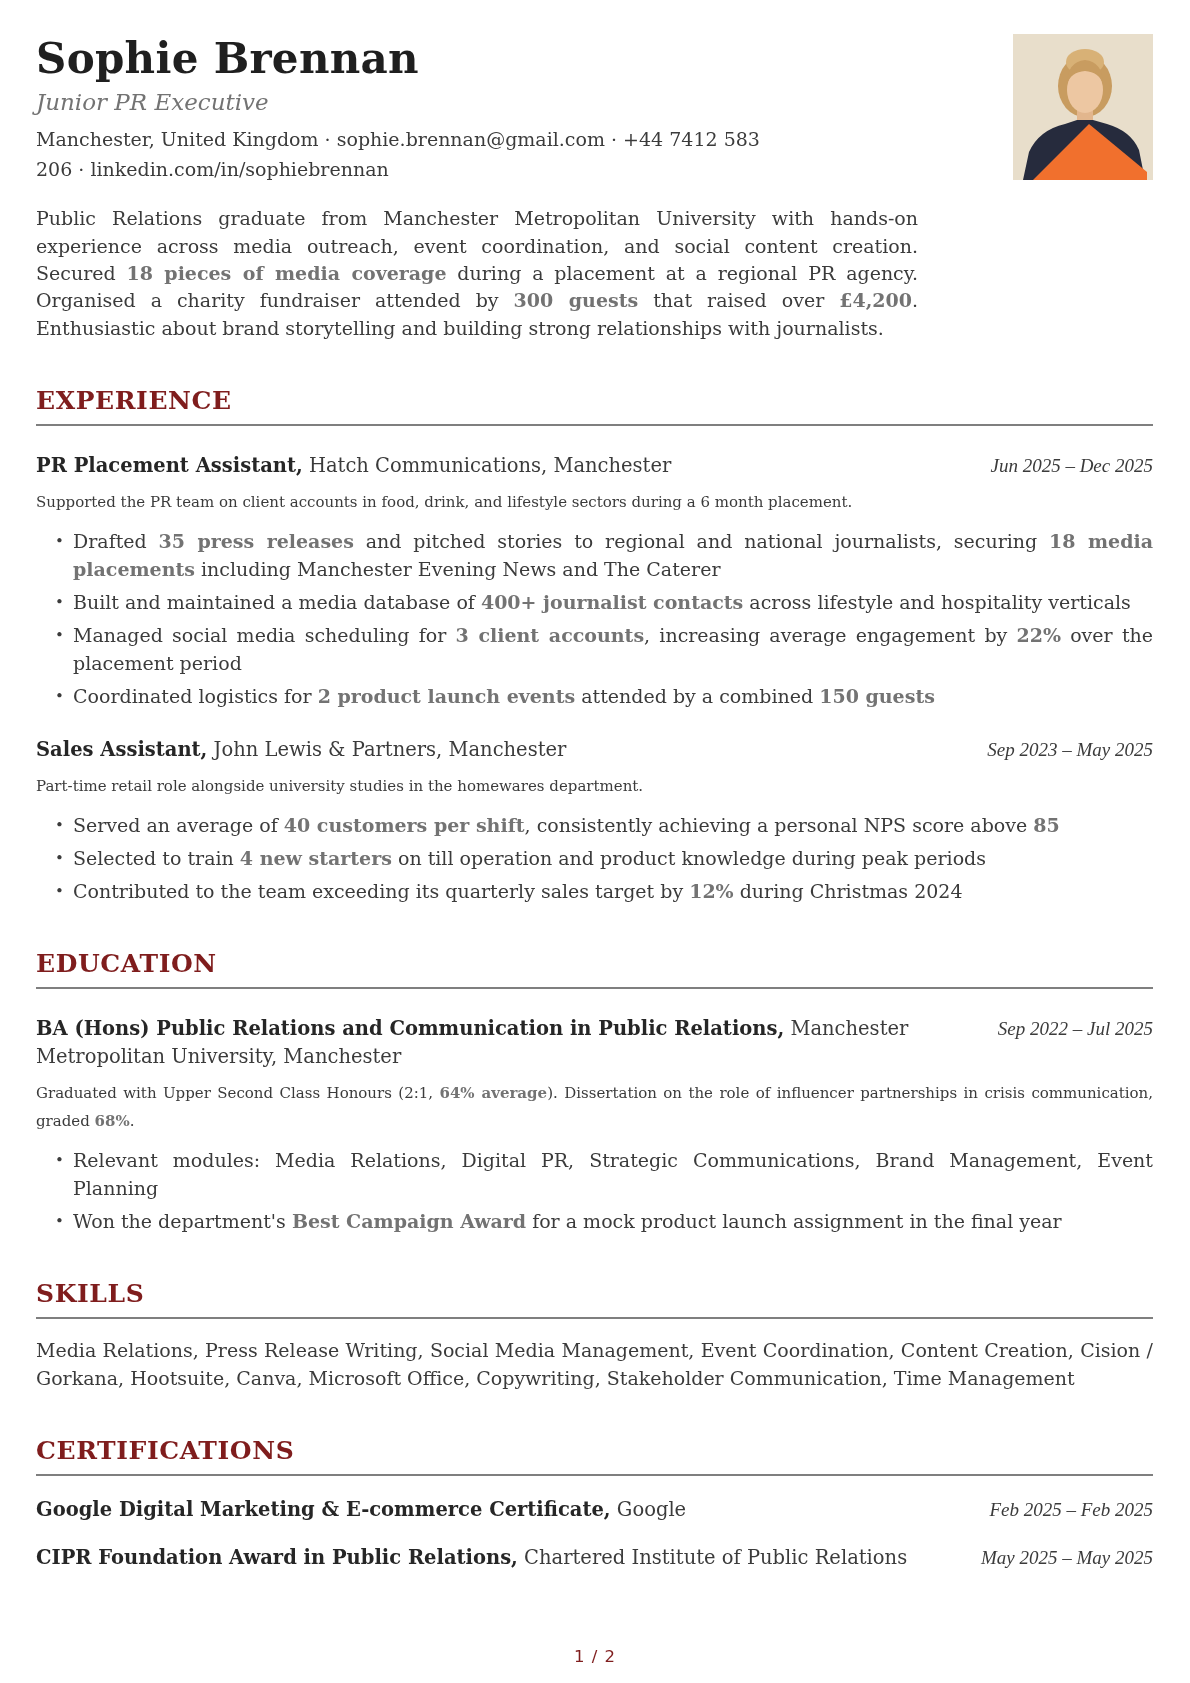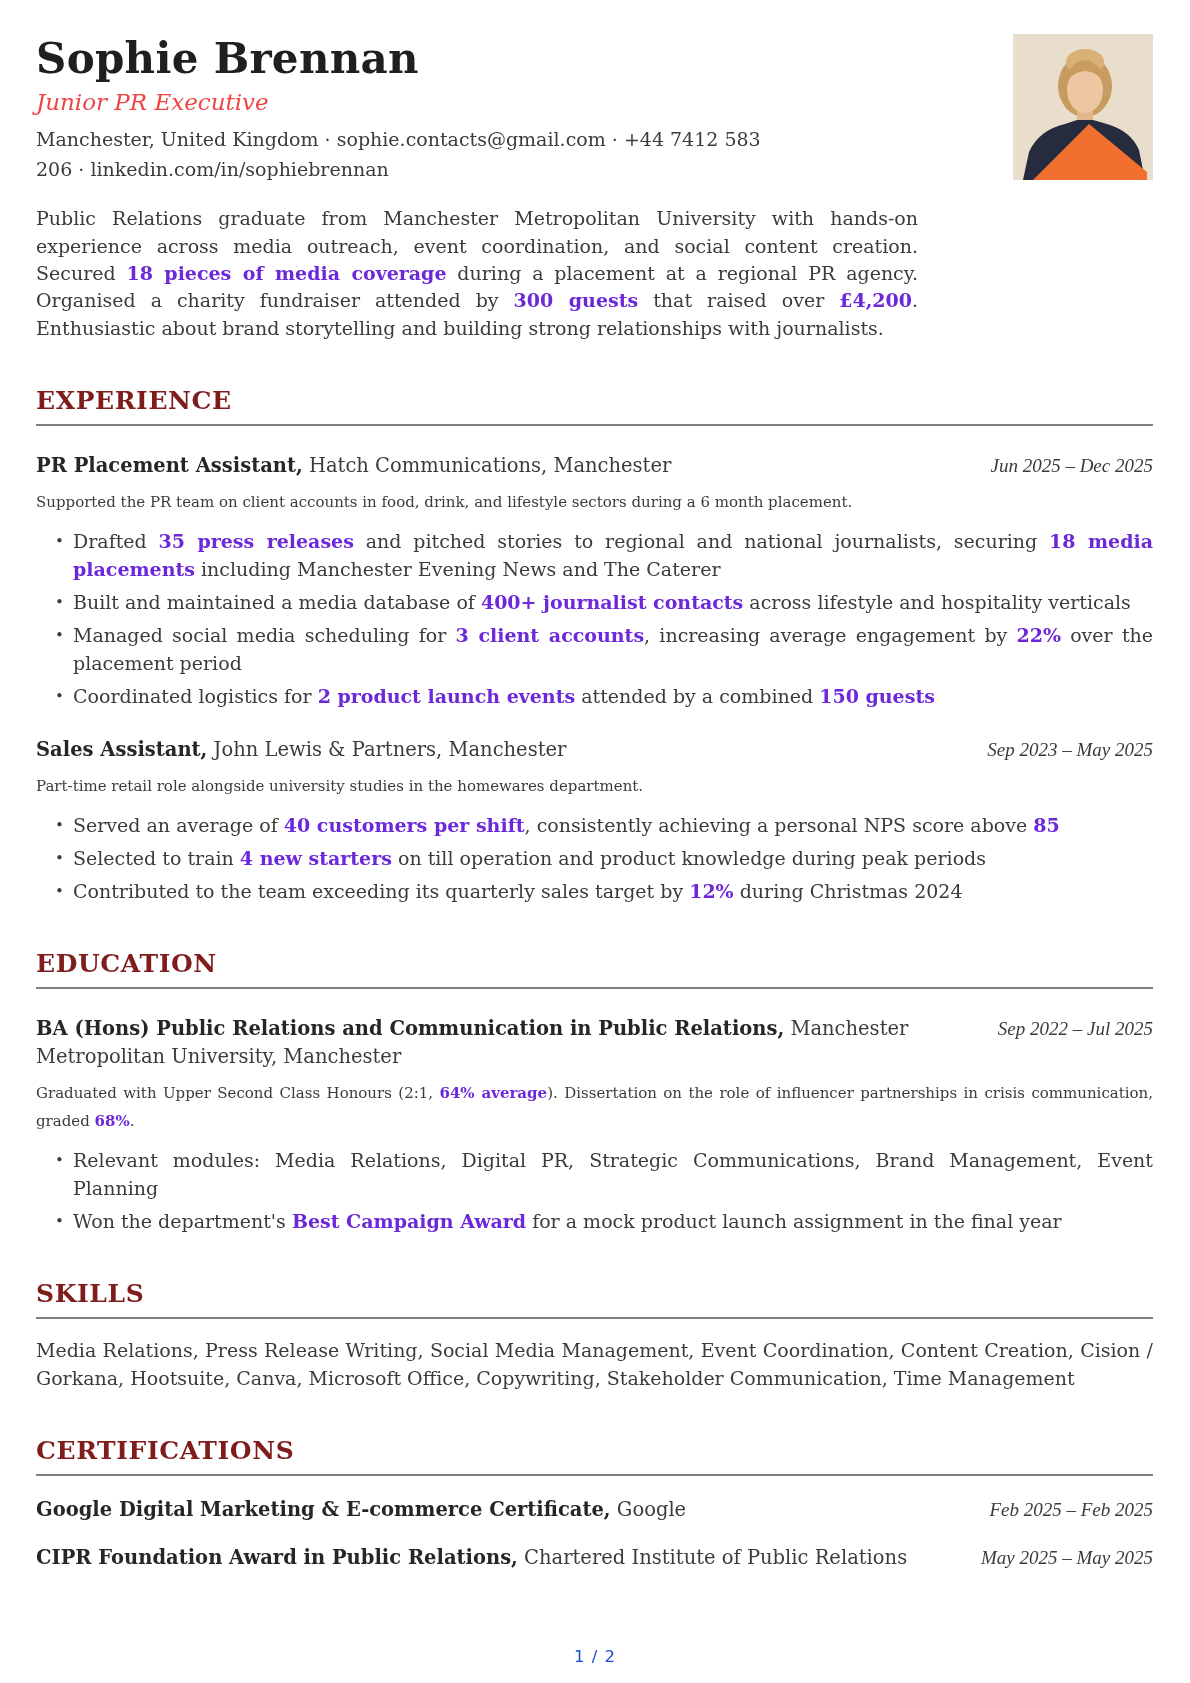--- a/index.html
+++ b/index.html
@@ -14,21 +14,21 @@
     overflow:hidden;
   }
   
   .header { display:flex; justify-content:flex-start; align-items:flex-start;gap:6px; }
   .header-left { flex:1 1 auto; min-width:0; }
   .name {
     font-size:42px; line-height:1.1; font-weight:bold;
     color:#1f1f1f; letter-spacing:0.3px;
   }
   .role {
-    font-size:23px; font-style:italic; color:#ef4444; margin-top:7px;
+    font-size:23px; font-style:italic; color:#737373; margin-top:7px;
   }
   .contact {
     font-size:19px; line-height:30px; color:#3b3b3b;
     margin-top:9px; max-width:760px;
   }
   .photo {
     flex:0 0 auto; width:140px; height:146px; margin-top:-2px;
     overflow:hidden;
   }
   
@@ -60,44 +60,44 @@
   }
   .bullets { list-style:none; margin-top:11px; padding-left:37px; }
   .bullets li {
     position:relative; font-size:19px; line-height:28px; margin-bottom:5px;
     text-align:justify; hyphens:auto; -webkit-hyphens:auto;
   }
   .bullets li::before {
     content:"•"; position:absolute; left:-18px; top:0;
     font-size:15px; color:#3b3b3b;
   }
-  b, strong { font-weight:bold; color:#6d28d9; }
+  b, strong { font-weight:bold; color:#737373; }
   .skills-text {
     margin-top:17px; font-size:19px; line-height:28px;
     text-align:justify; hyphens:auto; -webkit-hyphens:auto;
   }
   .cert-entry { margin-top:20px; }
   
   .footer {
     position:absolute; left:0; right:0; bottom:17px;
     text-align:center;
     font-family:"DejaVu Sans", sans-serif;
-    font-size:16.5px; color:#1d4ed8; letter-spacing:1px;
+    font-size:16.5px; color:#7f1d1d; letter-spacing:1px;
   }
 </style>
 </head>
 <body>
 
 <div class="page">
 
   <div class="header">
     <div class="header-left">
       <h1 class="name">Sophie Brennan</h1>
       <div class="role">Junior PR Executive</div>
-      <div class="contact"><span>Manchester, United Kingdom</span><span> <span>·</span> </span><span>sophie.contacts@gmail.com</span><span> <span>·</span> </span><span>+44 7412 583 206</span><span> <span>·</span> </span><span>linkedin.com/in/sophiebrennan</span></div>
+      <div class="contact"><span>Manchester, United Kingdom</span><span> <span>·</span> </span><span>sophie.brennan@gmail.com</span><span> <span>·</span> </span><span>+44 7412 583 206</span><span> <span>·</span> </span><span>linkedin.com/in/sophiebrennan</span></div>
     </div>
 
     <div class="photo">
       <svg width="140" height="146" viewBox="0 0 140 146" xmlns="http://www.w3.org/2000/svg">
         <rect x="0" y="0" width="140" height="146" fill="#e8decb"></rect>
 
         <ellipse cx="72" cy="52" rx="27" ry="31" fill="#c89c60"></ellipse>
         <ellipse cx="72" cy="28" rx="19" ry="13" fill="#d8b176"></ellipse>
 
         <rect x="64" y="72" width="16" height="20" fill="#e2b68d"></rect>

